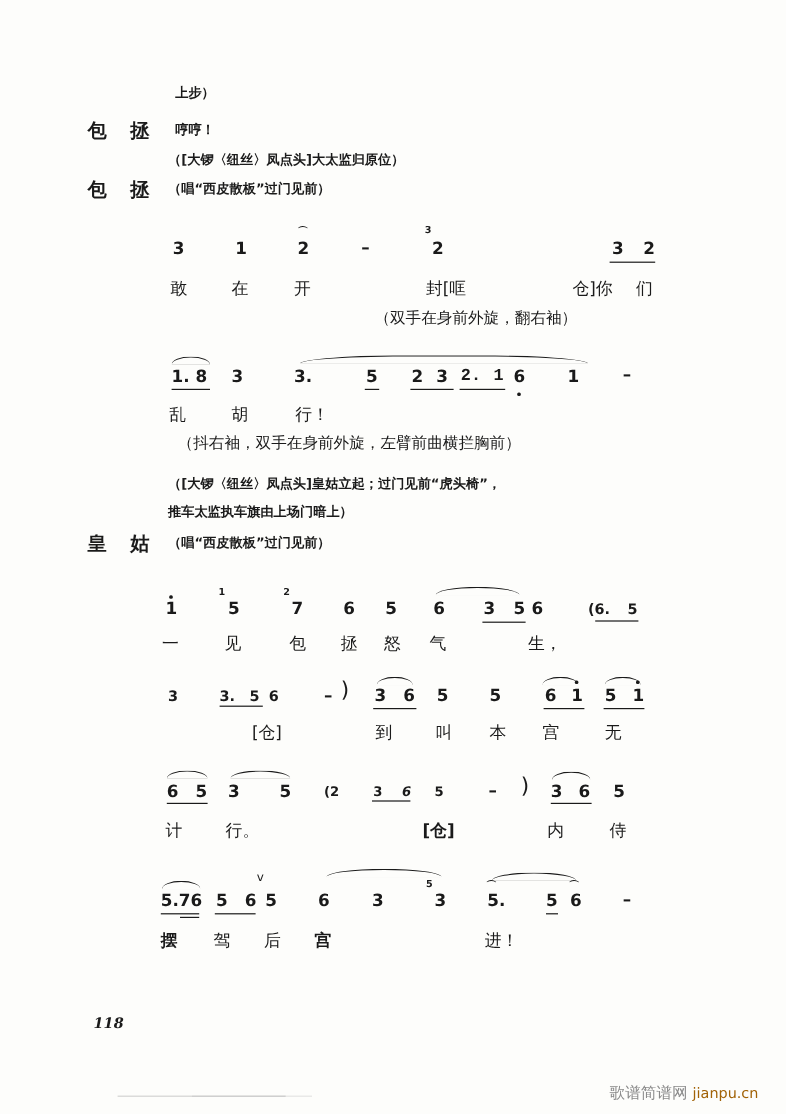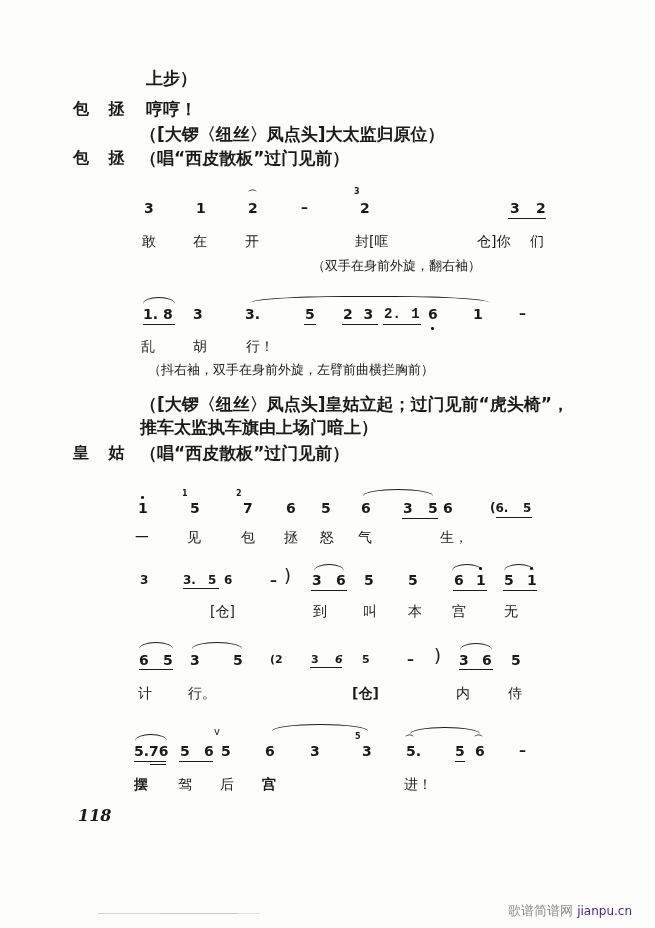--- a/index.html
+++ b/index.html
@@ -2,37 +2,37 @@
 <html><head>
 <meta charset="utf-8">
 <style>
   html, body { margin: 0; padding: 0; }
   body {
     width: 655px; height: 928px; position: relative; overflow: hidden;
     background: #fdfdfb; color: #1a1a1a;
     font-family: "DejaVu Sans", "Liberation Sans", sans-serif;
   }
   .abs { position: absolute; white-space: nowrap; }
-  .txt { font-size: 17px; line-height: 18px; }
+  .txt { font-size: 11px; line-height: 18px; }
   .bold { font-weight: bold; }
   .role { font-size: 16px; font-weight: bold; letter-spacing: 0; }
   .note { font-size: 14px; font-weight: bold; font-family: "DejaVu Sans", sans-serif; line-height: 16px; }
   .lyric { font-size: 14px; line-height: 16px; }
   .small { font-size: 13px; line-height: 16px; }
   .uline { position: absolute; height: 1.3px; background: #1a1a1a; }
   .slur {
     position: absolute; border-top: 1.4px solid #1a1a1a;
     border-radius: 50% 50% 0 0 / 100% 100% 0 0; height: 6px;
   }
   .grace { position: absolute; font-size: 8px; font-weight: bold; line-height: 8px; }
   .dot-above { position: absolute; width: 2.5px; height: 2.5px; background: #1a1a1a; border-radius: 50%; }
   .fermata { position: absolute; font-size: 9px; line-height: 9px; font-weight: bold; }
-  .pagenum { font-size: 16px; font-style: italic; font-weight: bold; font-family: "DejaVu Serif", serif; }
+  .pagenum { font-size: 12px; font-style: italic; font-weight: bold; font-family: "DejaVu Serif", serif; margin-top: 40px; }
   .watermark { font-size: 13px; color: #8a8a8a; font-family: "DejaVu Serif", serif; }
-  .watermark .en { color: #4c1d95; font-family: "DejaVu Sans", sans-serif; font-size: 12px; }
+  .watermark .en { color: #a16207; font-family: "DejaVu Sans", sans-serif; font-size: 12px; }
   .noise { position: absolute; height: 1px; background: #aaa; }
 </style>
 </head>
 <body>
 
 <div class="abs txt bold" style="left:146px;top:69px;">上步）</div>
 
 <div class="abs role" style="left:73px;top:99px;word-spacing:14px;">包 拯</div>
 <div class="abs txt bold" style="left:146px;top:100px;">哼哼！</div>
 

